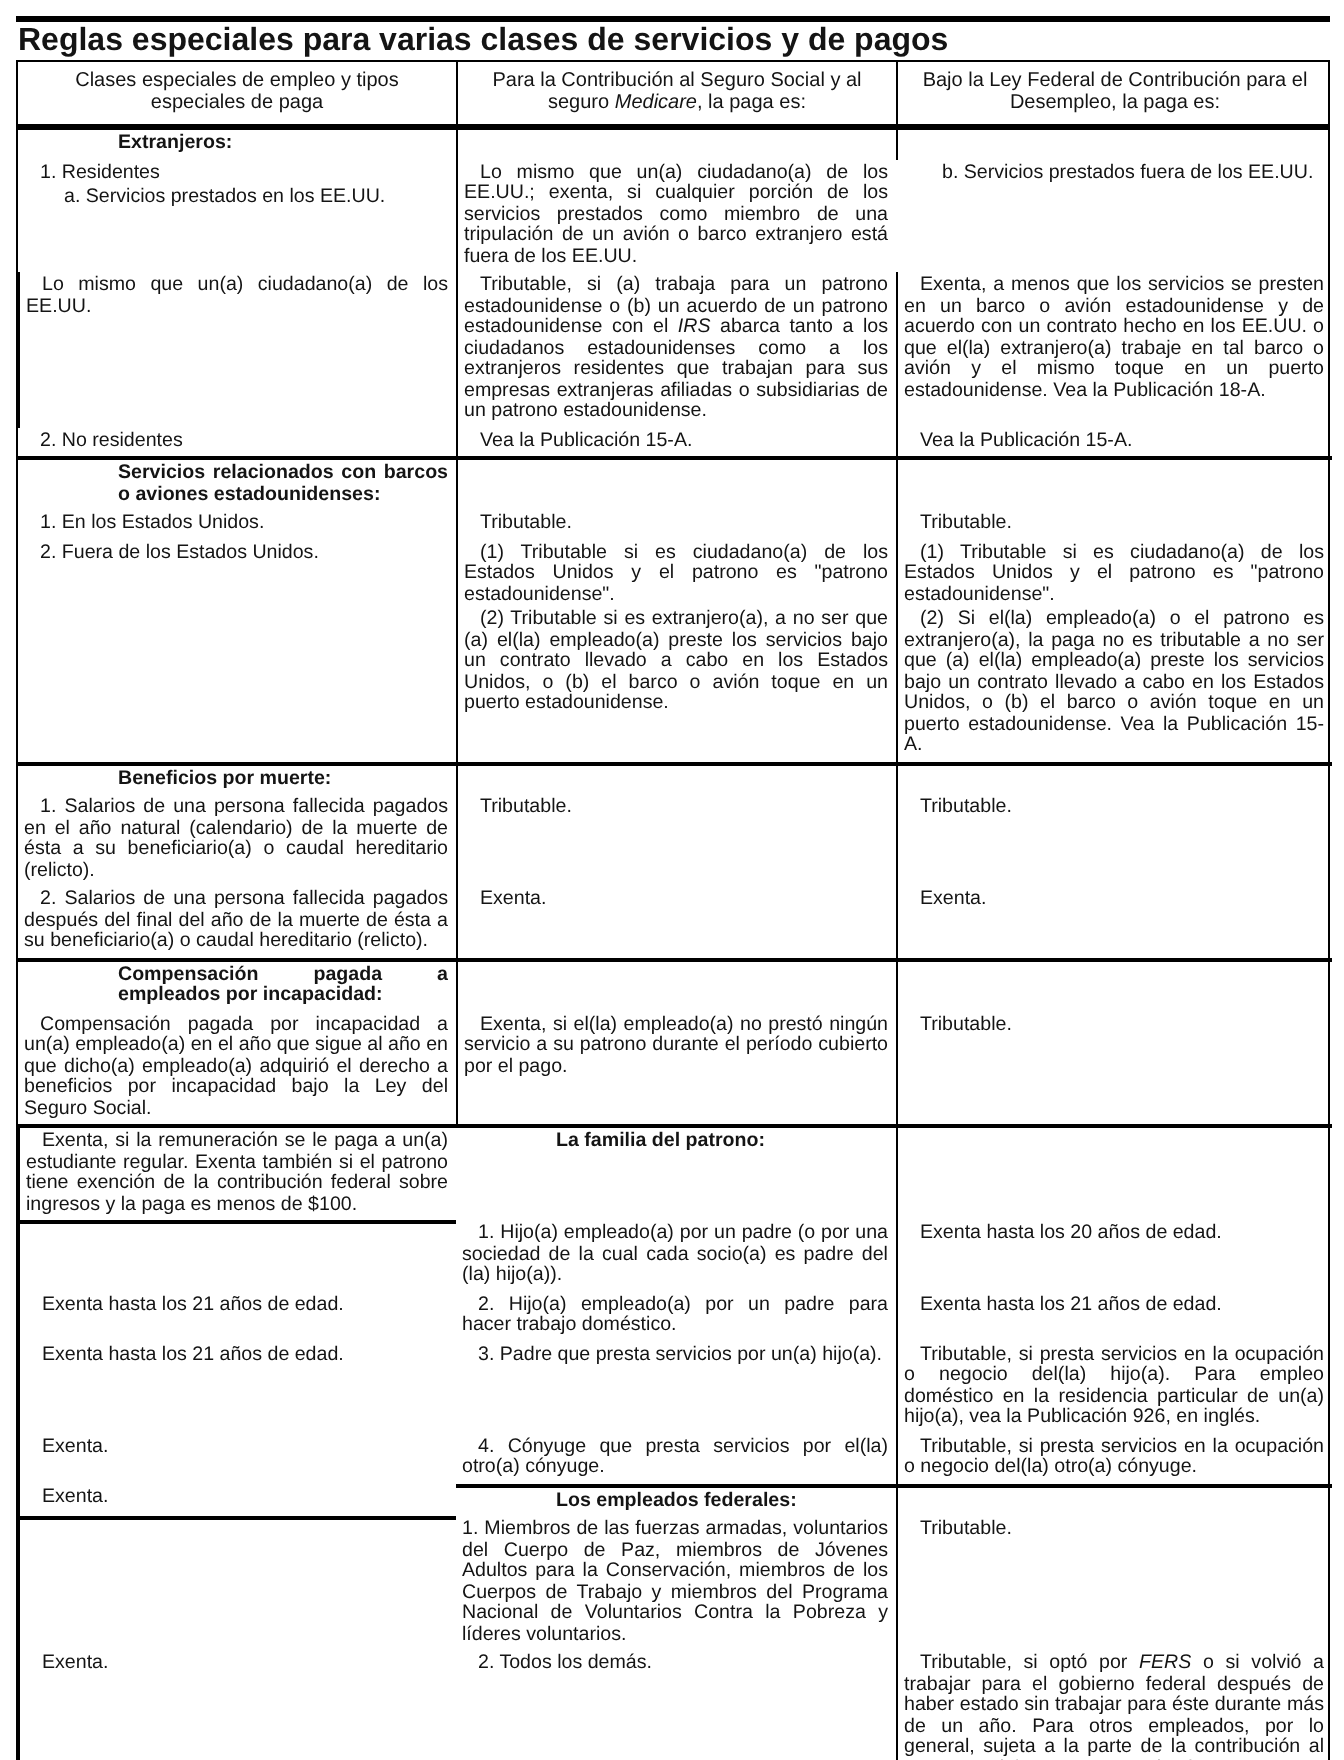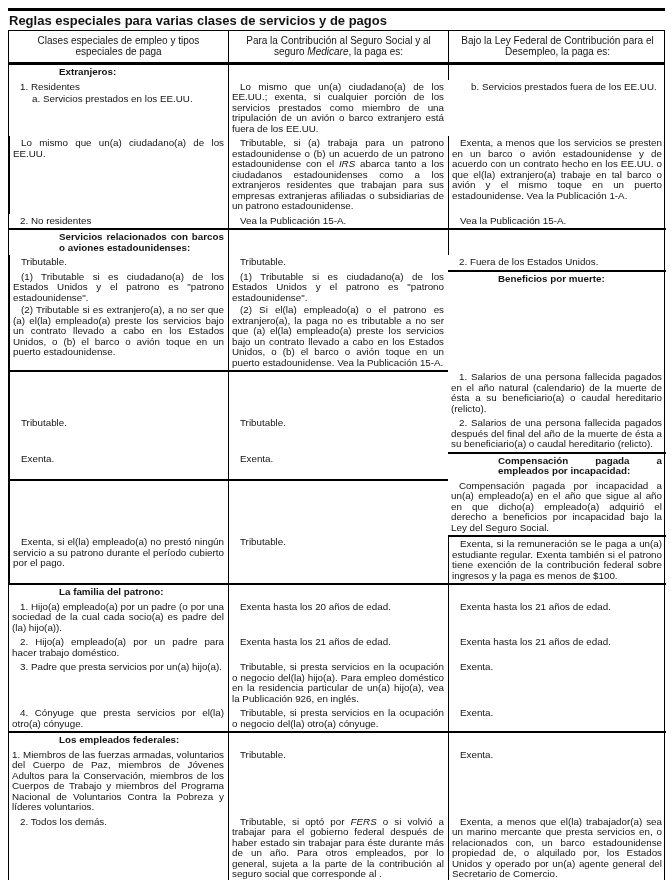--- a/index.html
+++ b/index.html
@@ -4,21 +4,21 @@
 <style>
   html,body { margin:0; padding:0; }
   body {
     width:672px; height:880px; background:#ffffff; overflow:hidden;
     font-family:"Liberation Sans", sans-serif; color:#141414;
     -webkit-font-smoothing:antialiased;
   }
   .doc { margin:8px 7px 0 8px; width:657px; }
   .topbar { height:3px; background:#000; }
   .title {
-    font-weight:bold; font-size:13px; line-height:13px;
+    font-weight:bold; font-size:16px; line-height:13px;
     padding:3px 1px 3px 1px; border-bottom:1px solid #000;
   }
   .box { border-left:1px solid #000; border-right:1px solid #000; }
   .thead {
     display:grid; grid-template-columns:219px 220px 218px;
     border-bottom:3px solid #000;
   }
   .th {
     text-align:center; font-size:10px; line-height:11px;
     padding:4px 6px 5px 6px;
@@ -66,36 +66,39 @@
         <div class="cell col1">
           <p class="para ind2">b. Servicios prestados fuera de los EE.UU.</p>
         </div>
         <div class="cell col3">
           <p class="para ind1">Lo mismo que un(a) ciudadano(a) de los EE.UU.</p>
         </div>
         <div class="cell col2">
           <p class="para ind1">Tributable, si (a) trabaja para un patrono estadounidense o (b) un acuerdo de un patrono estadounidense con el <i>IRS</i> abarca tanto a los ciudadanos estadounidenses como a los extranjeros residentes que trabajan para sus empresas extranjeras afiliadas o subsidiarias de un patrono estadounidense.</p>
         </div>
         <div class="cell col3">
-          <p class="para ind1">Exenta, a menos que los servicios se presten en un barco o avión estadounidense y de acuerdo con un contrato hecho en los EE.UU. o que el(la) extranjero(a) trabaje en tal barco o avión y el mismo toque en un puerto estadounidense. Vea la Publicación 1-A.</p>
+          <p class="para ind1">Exenta, a menos que los servicios se presten en un barco o avión estadounidense y de acuerdo con un contrato hecho en los EE.UU. o que el(la) extranjero(a) trabaje en tal barco o avión y el mismo toque en un puerto estadounidense. Vea la Publicación 18-A.</p>
         </div>
         <div class="cell col1">
           <p class="para ind1">2. No residentes</p>
         </div>
         <div class="cell col2">
           <p class="para ind1">Vea la Publicación 15-A.</p>
         </div>
         <div class="cell col3">
           <p class="para ind1">Vea la Publicación 15-A.</p>
         </div>
         <div class="cell col1 sec-top">
           <p class="para ind0 bold">Servicios relacionados con barcos o aviones estadounidenses:</p>
         </div>
         <div class="cell col2 sec-top"></div>
         <div class="cell col3 sec-top"></div>
+        <div class="cell col1">
+          <p class="para ind1">1. En los Estados Unidos.</p>
+        </div>
         <div class="cell col2">
           <p class="para ind1">Tributable.</p>
         </div>
         <div class="cell col3">
           <p class="para ind1">Tributable.</p>
         </div>
         <div class="cell col1">
           <p class="para ind1">2. Fuera de los Estados Unidos.</p>
         </div>
         <div class="cell col2">

